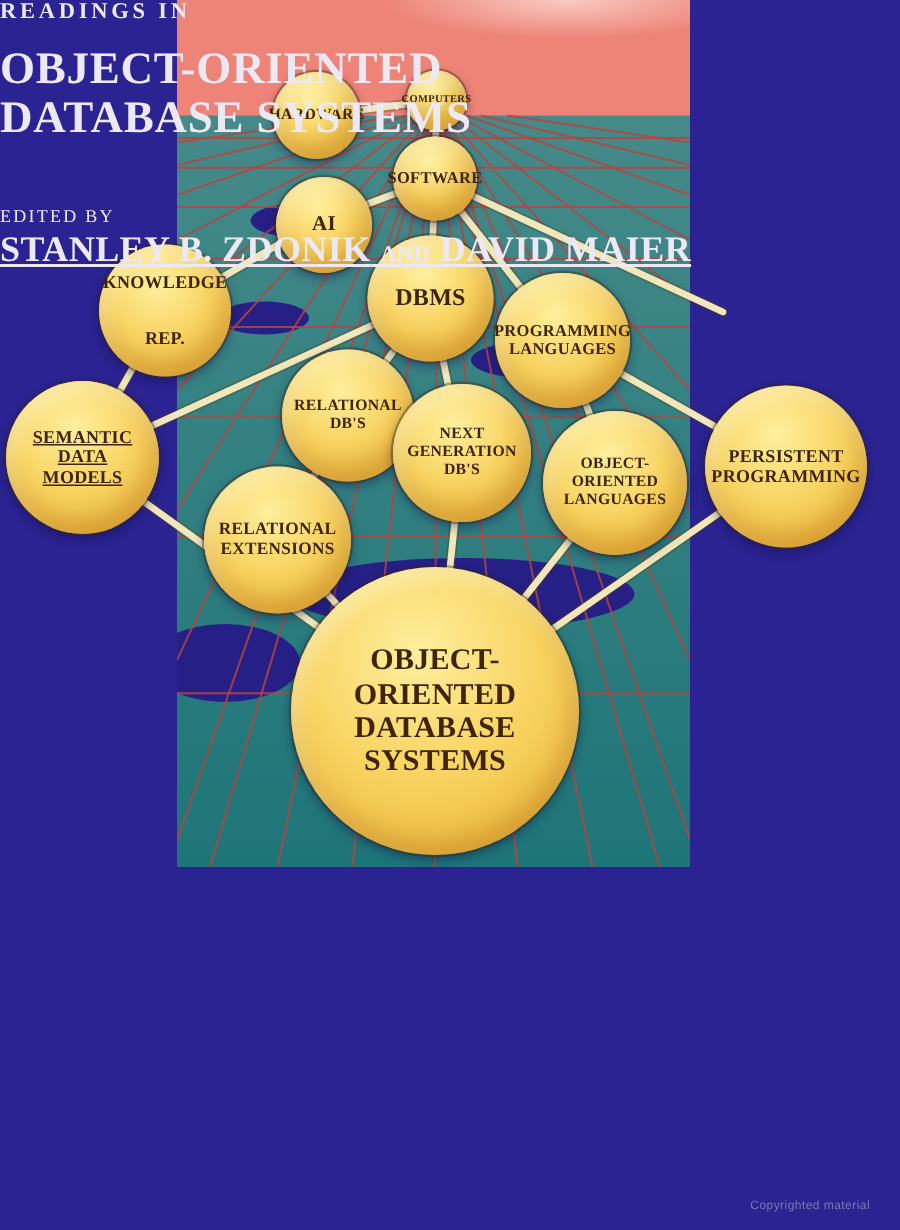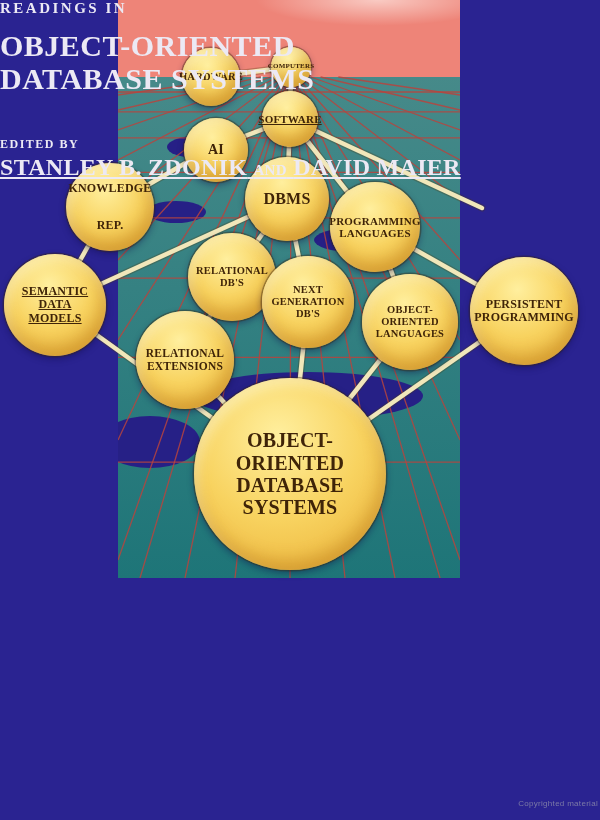--- a/index.html
+++ b/index.html
@@ -35,25 +35,25 @@
     color:var(--node_text,#3f2408); font-weight:bold; text-align:center; line-height:1.12;
     letter-spacing:.2px;
   }
   .node span{display:block;text-align:center;}
   .title-block{
     position:absolute; z-index:4; left:0; right:0; top:614; padding-right:22px;
     text-align:left; color:var(--title_text,#ece9f4);
   }
   .series-label{font-size:15px; font-weight:bold; letter-spacing:2.5px; margin-bottom:12px;}
   .main-title{font-size:30px; font-weight:bold; line-height:33px; letter-spacing:.5px;}
-  .edited-by{font-size:12px; font-weight:bold; letter-spacing:1.5px; margin-top:42px;}
+  .edited-by{font-size:12px; font-weight:normal; letter-spacing:1.5px; margin-top:42px;}
   .editors{font-size:24px; font-weight:bold; letter-spacing:.3px; margin-top:2px;text-decoration:underline;}
   .editors .conj{font-size:15px;}
   .watermark{
-    position:absolute; z-index:4; right:2px; top:799px;
+    position:absolute; z-index:4; right:20px; top:799px;
     font-size:8px; color:var(--watermark_text,#7c7aa6);
     font-family:"Liberation Sans","DejaVu Sans",sans-serif; letter-spacing:.3px;
   }
 </style>
 </head>
 <body>
 
 <div class="cover">
 
   <div class="panel" id="panel" style="left: 118px; top: 0px; width: 342px; height: 578px;">
@@ -141,21 +141,21 @@
       <line x1="524" y1="311" x2="290" y2="474" stroke="#f1e7ba" stroke-width="4.5" stroke-linecap="round"></line>
     </svg>
 
   <div id="nodes">
       <div class="node" style="left: 271px; top: 47px; width: 40px; height: 40px; font-size: 7px;">
         <span>COMPUTERS</span>
       </div>
       <div class="node" style="left: 182px; top: 48px; width: 58px; height: 58px; font-size: 10.5px;">
         <span>HARDWARE</span>
       </div>
-      <div class="node" style="left: 262px; top: 91px; width: 56px; height: 56px; font-size: 11px; text-decoration: underline;">
+      <div class="node" style="left: 262px; top: 91px; width: 56px; height: 56px; font-size: 11px;">
         <span>SOFTWARE</span>
       </div>
       <div class="node" style="left: 184px; top: 118px; width: 64px; height: 64px; font-size: 14px;">
         <span>AI</span>
       </div>
       <div class="node" style="left: 66px; top: 163px; width: 88px; height: 88px; font-size: 12px; gap: 24px;">
         <span>KNOWLEDGE</span>
         <span>REP.</span>
       </div>
       <div class="node" style="left: 245px; top: 157px; width: 84px; height: 84px; font-size: 16px;">

